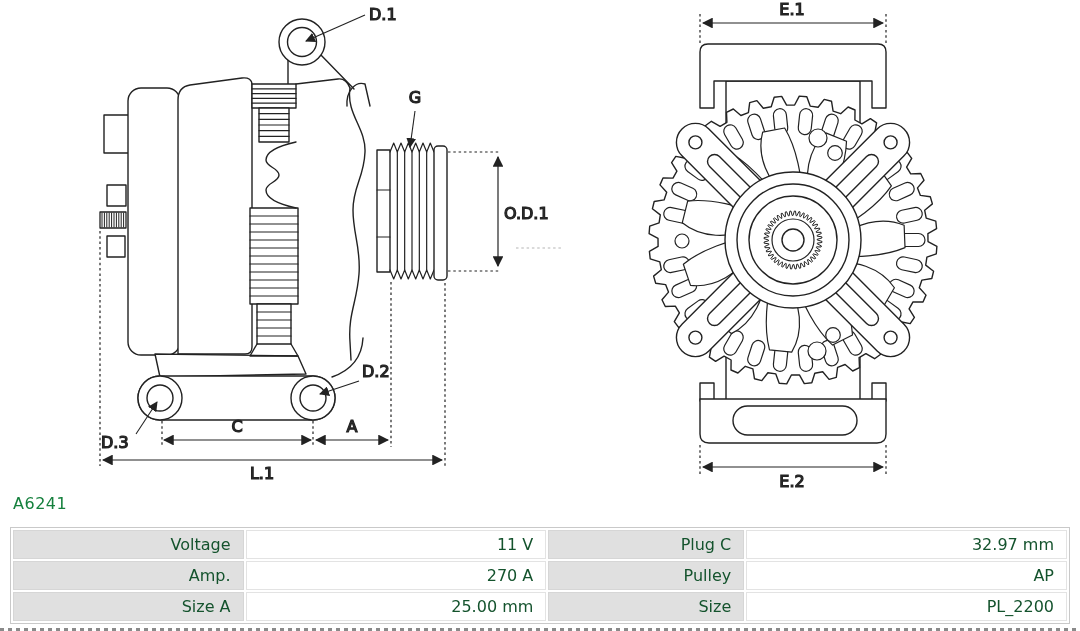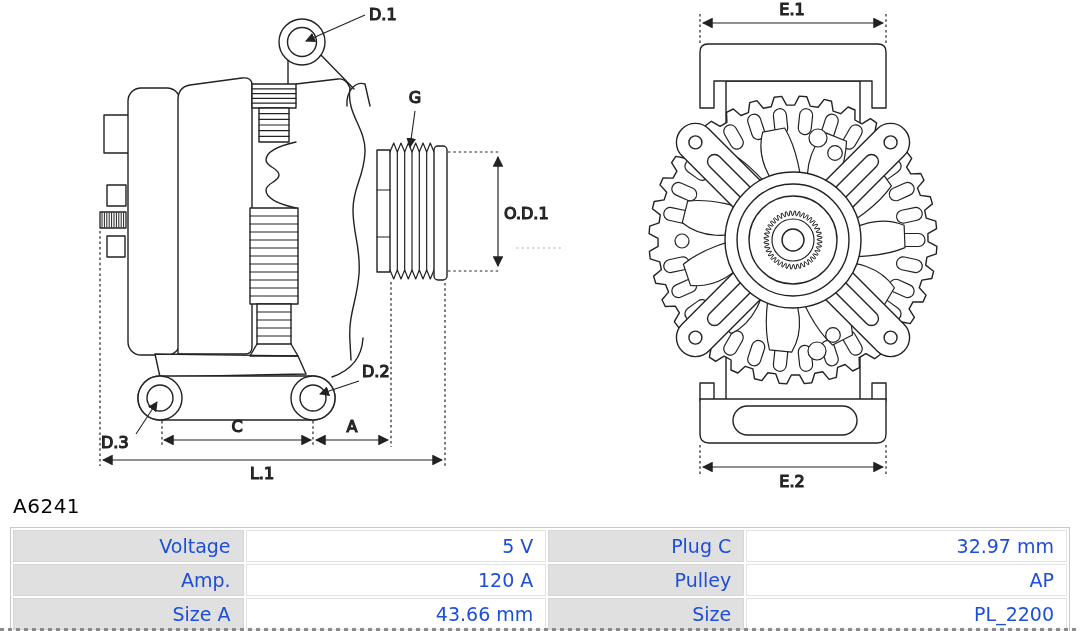--- a/index.html
+++ b/index.html
@@ -1,23 +1,23 @@
 <!DOCTYPE html>
 <html><head>
 <meta charset="utf-8">
 <style>
   html,body{margin:0;padding:0;background:#fff;}
   .page{position:relative;width:1080px;height:631px;background:#fff;overflow:hidden;
         font-family:"DejaVu Sans","Liberation Sans",sans-serif;}
   .drawing{position:absolute;top:0;left:0;width:1080px;height:495px;}
   svg text{font-family:"DejaVu Sans","Liberation Sans",sans-serif;font-size:16px;fill:#333;}
-  .part-number{position:absolute;left:13px;top:494px;font-size:20px;color:#000000;letter-spacing:.5px;}
+  .part-number{position:absolute;left:13px;top:494px;font-size:16px;color:#15803d;letter-spacing:.5px;}
   table.spec{position:absolute;left:10px;top:527px;width:1060px;table-layout:fixed;
              border-collapse:separate;border-spacing:2px;background:#fff;border:1px solid #c9c9c9;}
-  table.spec td{padding:4px 12px;text-align:right;font-size:19px;color:#1d4ed8;
+  table.spec td{padding:4px 12px;text-align:right;font-size:16px;color:#14532d;
                 border:1px solid #e3e3e3;background:#fff;height:19px;overflow:hidden;white-space:nowrap;}
   table.spec td.lbl{background:#e0e0e0;border-color:#d6d6d6;}
   .bottom-rule{position:absolute;left:0;top:628px;width:1080px;height:3px;
                background:repeating-linear-gradient(90deg,#8a8a8a 0 4px,transparent 4px 8px);}
 </style>
 </head>
 <body>
 
 <div class="page">
 
@@ -262,33 +262,33 @@
   <table class="spec">
     <colgroup>
         <col style="width:22%">
         <col style="width:28.7%">
         <col style="width:18.7%">
         <col style="width:30.6%">
       </colgroup>
     <tbody>
       <tr>
         <td class="lbl">Voltage</td>
-        <td>5 V</td>
+        <td>11 V</td>
         <td class="lbl">Plug C</td>
         <td>32.97 mm</td>
       </tr>
       <tr>
         <td class="lbl">Amp.</td>
-        <td>120 A</td>
+        <td>270 A</td>
         <td class="lbl">Pulley</td>
         <td>AP</td>
       </tr>
       <tr>
         <td class="lbl">Size A</td>
-        <td>43.66 mm</td>
+        <td>25.00 mm</td>
         <td class="lbl">Size</td>
         <td>PL_2200</td>
       </tr>
     </tbody>
   </table>
 
   <div class="bottom-rule"></div>
 </div>
 
 </body></html>

